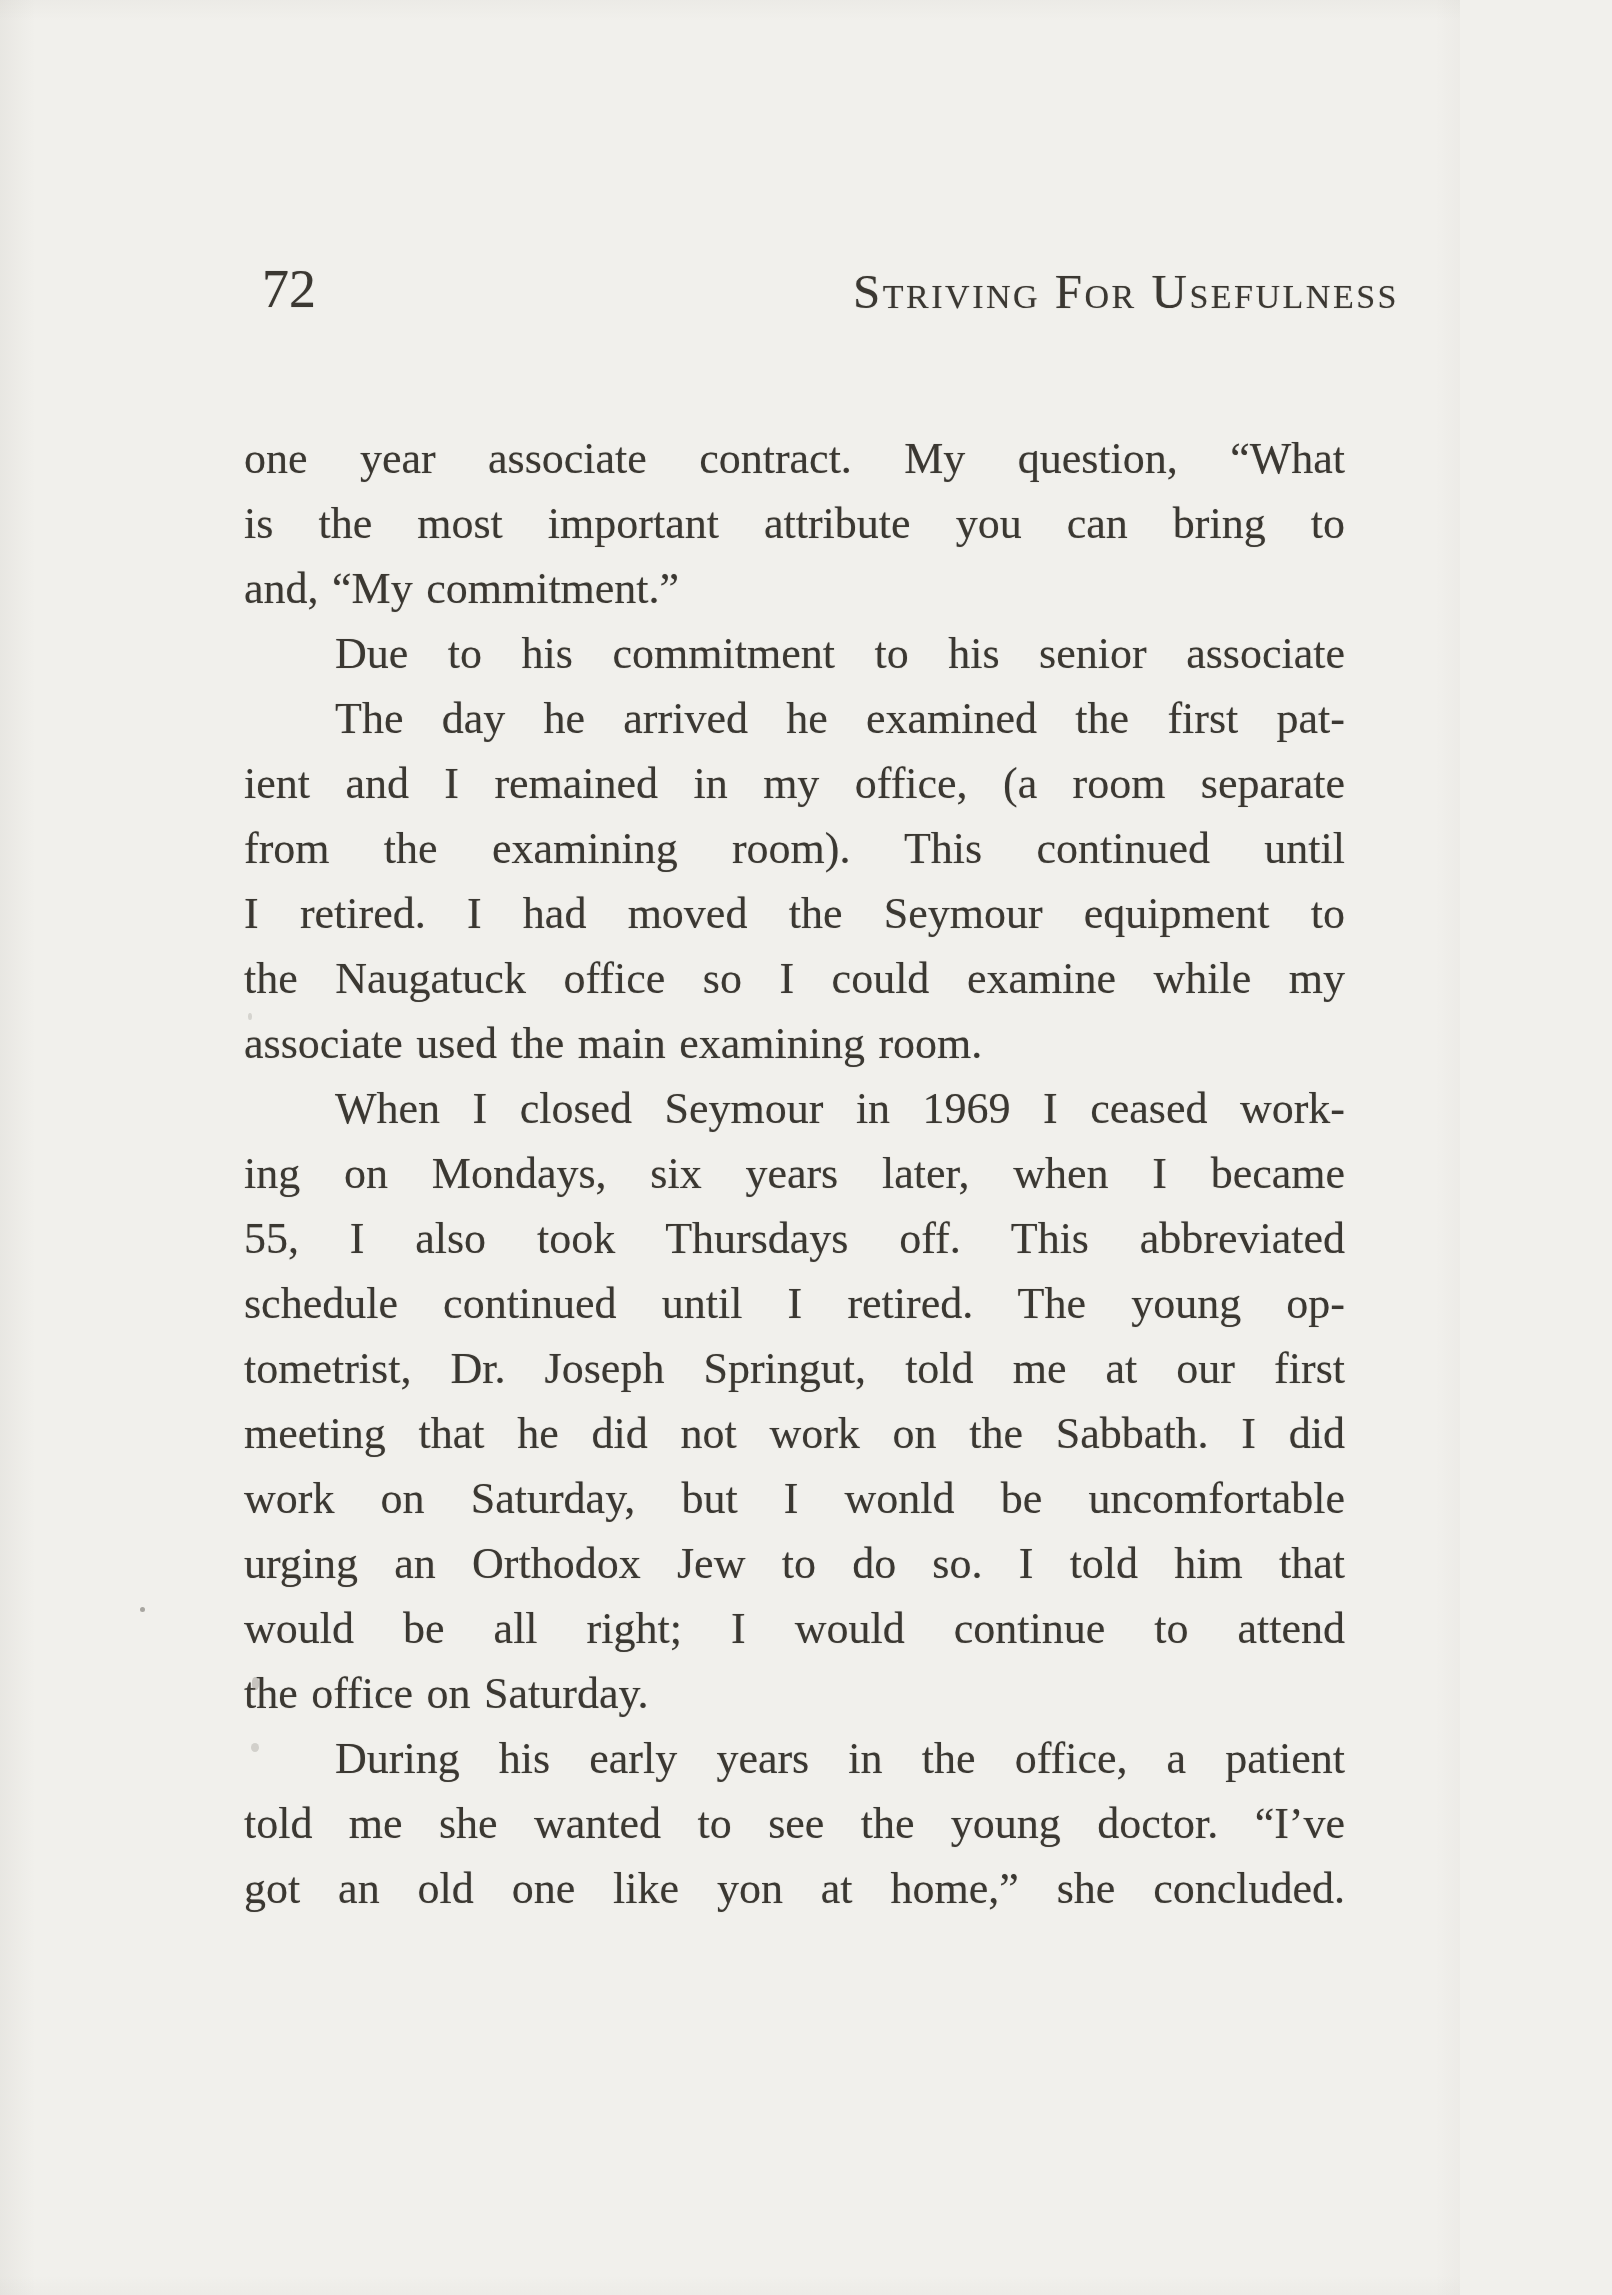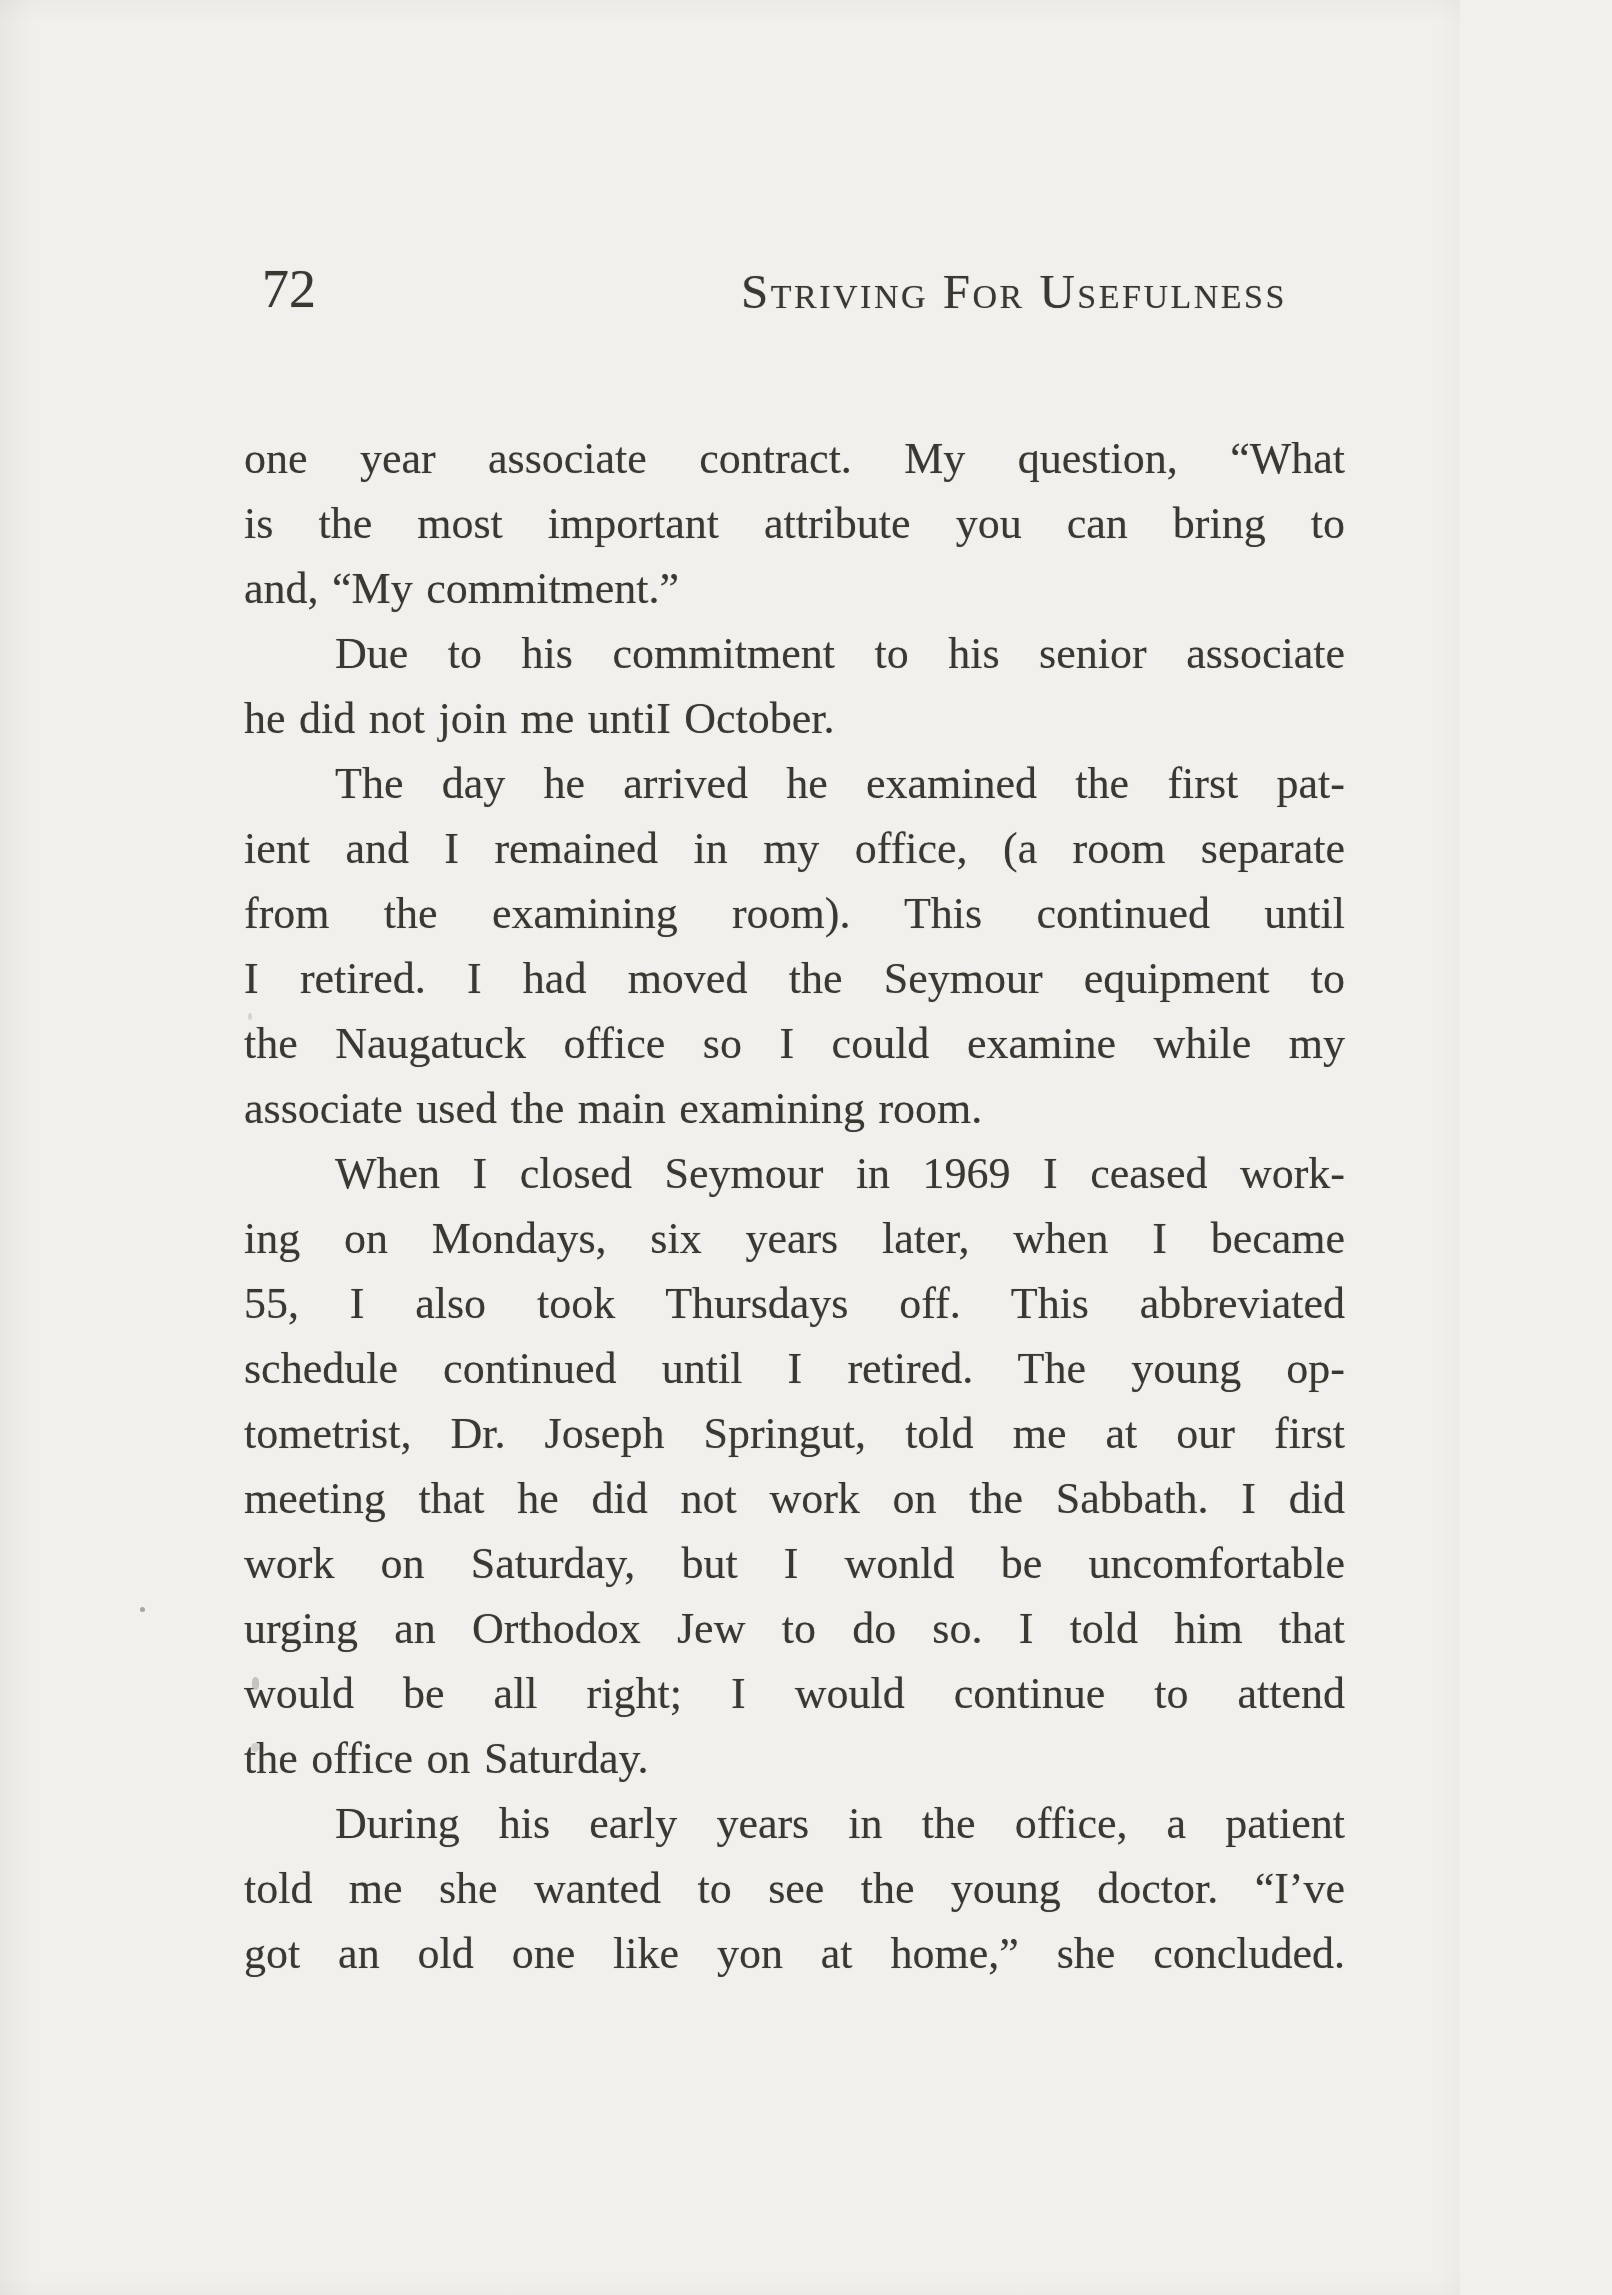--- a/index.html
+++ b/index.html
@@ -28,21 +28,21 @@
     position:absolute;
     left:262px; top:258px;
     font-size:54px;
     color:var(--ink);
     text-shadow:0 0 1px rgba(59,56,50,0.45);
   }
   .running-head{
     position:absolute;
     left:741px; top:263px;
     width:658px;
-    text-align:left;
+    text-align:right;
     font-variant:small-caps;
     font-size:49px;
     letter-spacing:2.5px;
     color:var(--ink);
     text-shadow:0 0 1px rgba(59,56,50,0.45);
   }
   .body-text{
     position:absolute;
     left:244px; top:426px;
     width:1101px;
@@ -82,21 +82,20 @@
 
   <span class="page-number">72</span>
 
   <span class="running-head">Striving For Usefulness</span>
 
   <div class="body-text">
       <div class="line">one year associate contract. My question, “What</div>
       <div class="line">is the most important attribute you can bring to</div>
       <div class="line no-justify">and, “My commitment.”</div>
       <div class="line indent">Due to his commitment to his senior associate</div>
-      <div class="line no-justify">he did not join me untiI October.</div>
       <div class="line indent">The day he arrived he examined the first pat-</div>
       <div class="line">ient and I remained in my office, (a room separate</div>
       <div class="line">from the examining room). This continued until</div>
       <div class="line">I retired. I had moved the Seymour equipment to</div>
       <div class="line">the Naugatuck office so I could examine while my</div>
       <div class="line no-justify">associate used the main examining room.</div>
       <div class="line indent">When I closed Seymour in 1969 I ceased work-</div>
       <div class="line">ing on Mondays, six years later, when I became</div>
       <div class="line">55, I also took Thursdays off. This abbreviated</div>
       <div class="line">schedule continued until I retired. The young op-</div>

